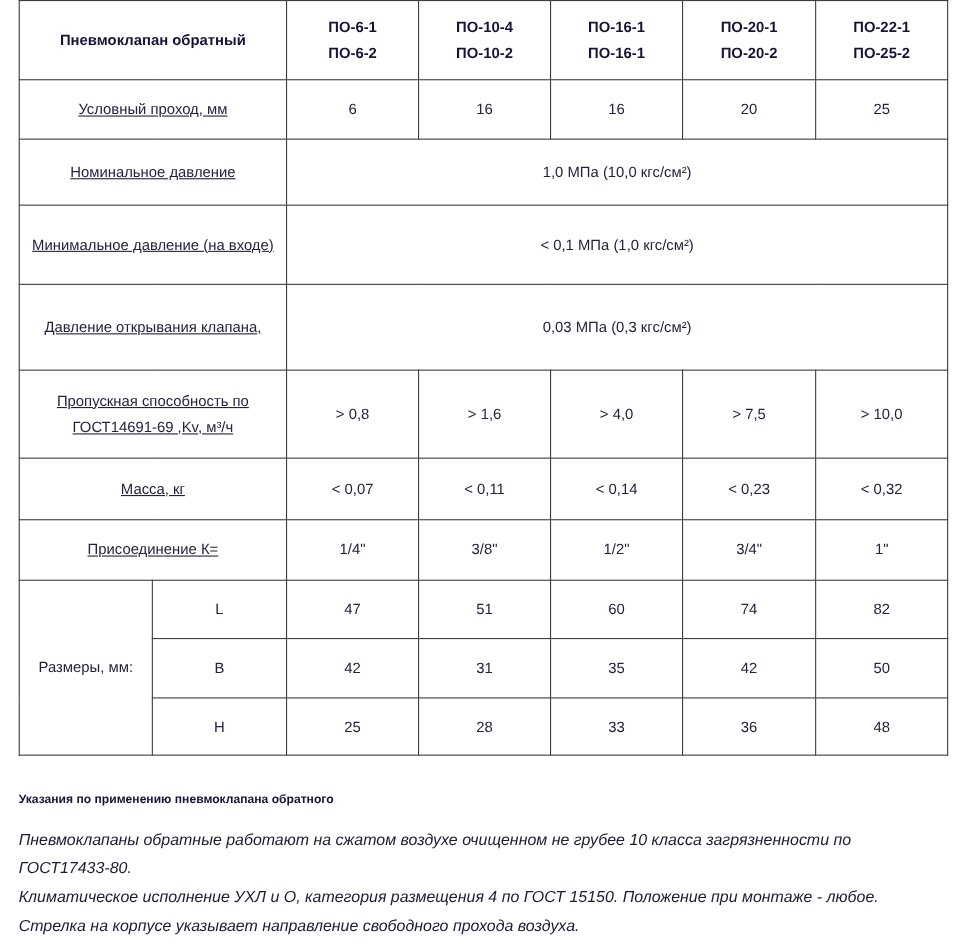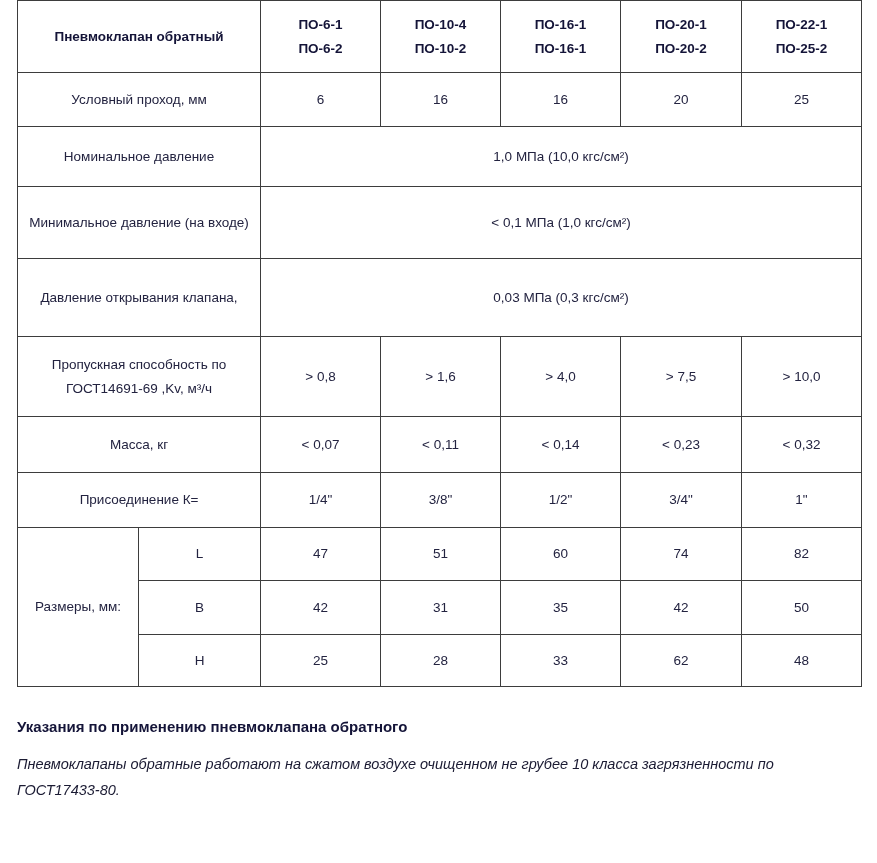--- a/index.html
+++ b/index.html
@@ -12,40 +12,40 @@
   body{margin:0;background:#ffffff;font-family:"Liberation Sans",sans-serif;}
   .page{width:877px;min-height:863px;padding:0 16px 8px 17px;}
 
   table.spec{border-collapse:collapse;table-layout:fixed;width:844px;color:var(--body-text);}
   table.spec td{
     border:1px solid var(--border);
     text-align:center;vertical-align:middle;
     font-size:13.5px;line-height:24px;padding:2px 8px;
     overflow:hidden;
   }
-  td.label-cell{padding:2px 22px;}
+  td.label-cell{padding:2px 22px;text-decoration:underline;}
   td.title-cell{font-weight:bold;color:var(--header-text);padding:2px 10px;font-size:14px;}
   td.model-cell{font-weight:bold;color:var(--header-text);font-size:13.5px;line-height:24px;}
   td.dim-label{padding:2px 6px;}
   td.param-cell{padding:2px 6px;}
 
   tr.rh-header{height:72px;}
   tr.rh-bore{height:54px;}
   tr.rh-nominal{height:60px;}
   tr.rh-min{height:72px;}
   tr.rh-open{height:78px;}
   tr.rh-flow{height:80px;}
   tr.rh-mass{height:56px;}
   tr.rh-conn{height:55px;}
   tr.rh-dim1{height:53px;}
   tr.rh-dim2{height:54px;}
   tr.rh-dim3{height:52px;}
 
   .notes{width:812px;color:var(--notes-text);margin-top:30px;}
-  .notes-heading{font-weight:bold;font-size:15px;line-height:20px;margin:0 0 14px 0;color:var(--header-text);}
+  .notes-heading{font-weight:bold;font-size:11px;line-height:20px;margin:0 0 14px 0;color:var(--header-text);}
   .notes-paragraph{font-size:14.5px;line-height:26px;margin:0;font-style:italic;}
 </style>
 </head>
 <body>
 
 <div class="page">
 
   <table class="spec">
     <colgroup>
       <col style="width:121px">
@@ -147,24 +147,26 @@
         <td>31</td>
         <td>35</td>
         <td>42</td>
         <td>50</td>
       </tr>
       <tr class="rh-dim3">
         <td class="param-cell">H</td>
         <td>25</td>
         <td>28</td>
         <td>33</td>
-        <td>62</td>
+        <td>36</td>
         <td>48</td>
       </tr>
     </tbody>
   </table>
 
   <div class="notes">
     <div class="notes-heading">Указания по применению пневмоклапана обратного</div>
     <p class="notes-paragraph">Пневмоклапаны обратные работают на сжатом воздухе очищенном не грубее 10 класса загрязненности по ГОСТ17433-80.</p>
+    <p class="notes-paragraph">Климатическое исполнение УХЛ и О, категория размещения 4 по ГОСТ 15150. Положение при монтаже - любое.</p>
+    <p class="notes-paragraph">Стрелка на корпусе указывает направление свободного прохода воздуха.</p>
   </div>
 
 </div>
 
 </body></html>

